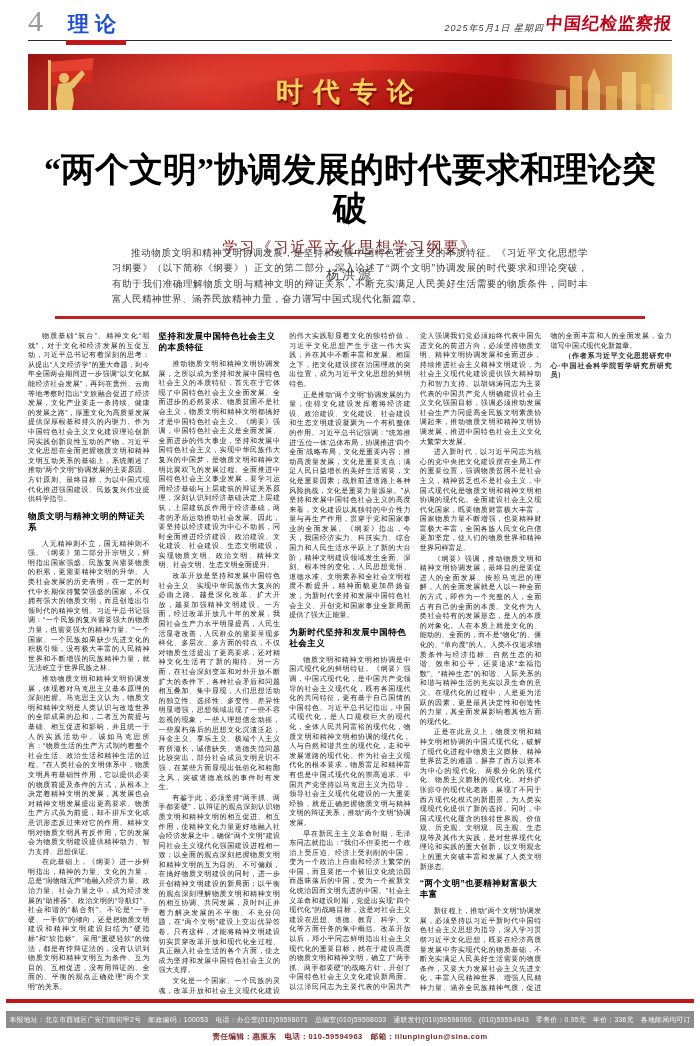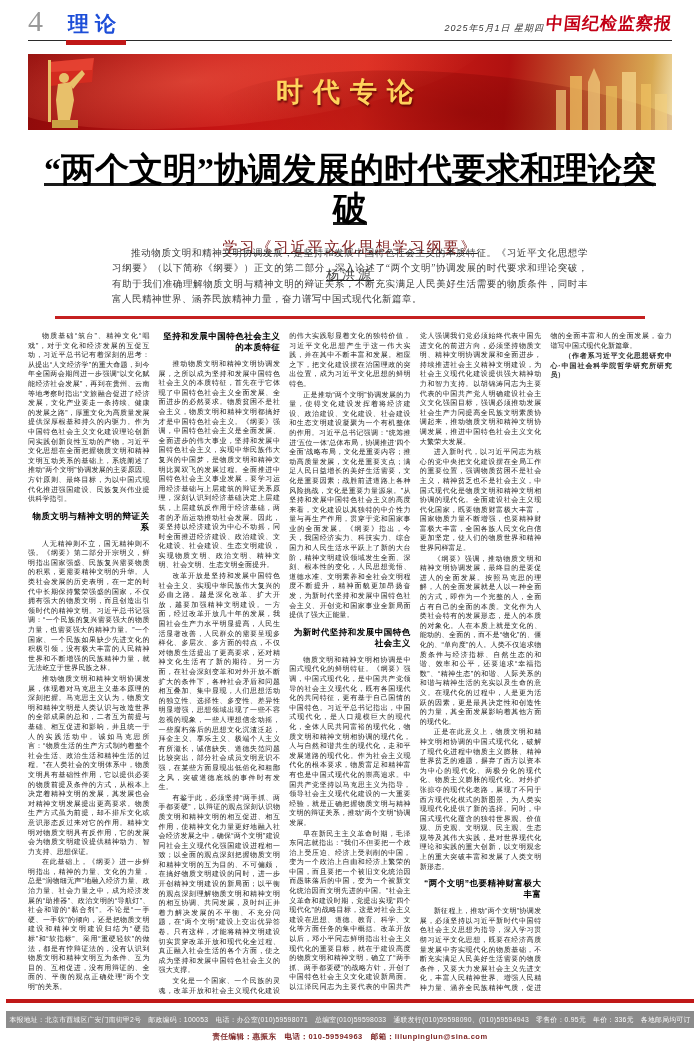--- a/index.html
+++ b/index.html
@@ -8,47 +8,47 @@
   
   .tophead{position:absolute;left:28px;right:28px;top:8px;height:32px;border-bottom:1.5px solid #2b2b2b;}
   .pageno{font-family:"Liberation Serif", serif;font-size:30px;color:#9a9a9a;font-weight:400;
           position:absolute;left:0;top:-2px;line-height:1;}
   .section{position:absolute;left:40px;top:2px;font-size:21px;font-weight:700;letter-spacing:6px;color:#1d4ed8;}
   .red-chip{position:absolute;left:38px;bottom:-5px;width:60px;height:5px;background:#c01818;}
   .dateline{position:absolute;right:128px;top:14px;font-size:9px;color:#333;letter-spacing:1px;font-style:italic;}
   .papername{position:absolute;right:0;top:4px;font-family:"Liberation Serif", serif;
              font-size:17px;font-weight:900;color:#c30016;transform:skewX(-6deg);letter-spacing:1px;}
   
-  .banner{position:absolute;left:28px;right:28px;top:54px;height:76px;overflow:hidden;
+  .banner{position:absolute;left:28px;right:28px;top:54px;height:56px;overflow:hidden;
           background:linear-gradient(96deg,#8e0a0a 0%,#c31313 28%,#d8241b 52%,#b01110 74%,#d8a952 96%,#f0dca8 100%);}
   .silk1{position:absolute;left:-40px;top:-50px;width:500px;height:120px;border-radius:50%;
          background:radial-gradient(ellipse at 40% 60%, rgba(255,120,90,.45), rgba(255,255,255,0) 70%);transform:rotate(-6deg);}
   .silk2{position:absolute;left:180px;top:20px;width:520px;height:130px;border-radius:50%;
          background:radial-gradient(ellipse at 50% 30%, rgba(120,0,0,.5), rgba(255,255,255,0) 70%);transform:rotate(5deg);}
   .banner-title{position:absolute;left:0;right:0;top:20px;text-align:center;font-size:27px;font-weight:900;
                 color:#ffd35c;letter-spacing:10px;text-shadow:1px 2px 2px rgba(80,0,0,.8);}
   .statue{position:absolute;left:6px;top:2px;}
   .skyline{position:absolute;right:0;top:8px;opacity:.85;}
   
-  .headline{position:absolute;left:28px;right:28px;top:142px;text-align:center;text-decoration:underline;}
+  .headline{position:absolute;left:28px;right:28px;top:142px;text-align:center;}
   .headline h1{margin:8px 0 0;font-family:"Liberation Serif", serif;font-size:34px;line-height:1.15;
                font-weight:900;color:#000;letter-spacing:0px;}
   .subtitle{margin-top:10px;font-size:15px;color:#7f1d1d;letter-spacing:2px;}
   .author{margin-top:9px;font-size:13px;color:#444;letter-spacing:3px;}
   
   .intro{position:absolute;left:112px;width:476px;top:246px;font-family:"Liberation Serif", serif;
          font-size:9.5px;line-height:1.62;color:#3a3a3a;text-align:justify;text-indent:2em;letter-spacing:.5px;}
   .intro-rule{position:absolute;left:55px;right:55px;top:316px;height:3px;background:#c52020;}
   
   .article-columns{position:absolute;left:28px;right:28px;top:331px;height:666px;
                    column-count:5;column-gap:9px;column-fill:auto;overflow:hidden;}
   .article-columns p{margin:0 0 1px;font-size:7px;line-height:9.6px;text-align:justify;
                      text-indent:2em;color:#222;letter-spacing:.2px;}
   .article-columns h3{margin:7px 0 6px;font-size:8.5px;line-height:11px;font-weight:900;color:#000;
-                      break-inside:avoid;text-align:right;letter-spacing:.5px;}
+                      break-inside:avoid;text-align:left;letter-spacing:.5px;}
   .article-columns p.attr{font-weight:700;color:#333;}
   
   .bottom-red-rule{position:absolute;left:6px;right:6px;top:999px;height:4px;background:#c01818;}
   .footer-bar{position:absolute;left:6px;right:6px;top:1011px;height:17px;background:#8c8c8c;
               color:#fff;font-size:6.8px;line-height:17px;text-align:center;letter-spacing:.3px;}
   .editor-line{position:absolute;left:0;right:0;top:1032px;text-align:center;font-size:7.5px;
                font-weight:700;color:#7a1f1f;letter-spacing:.5px;}
 </style>
 </head>
 <body>

